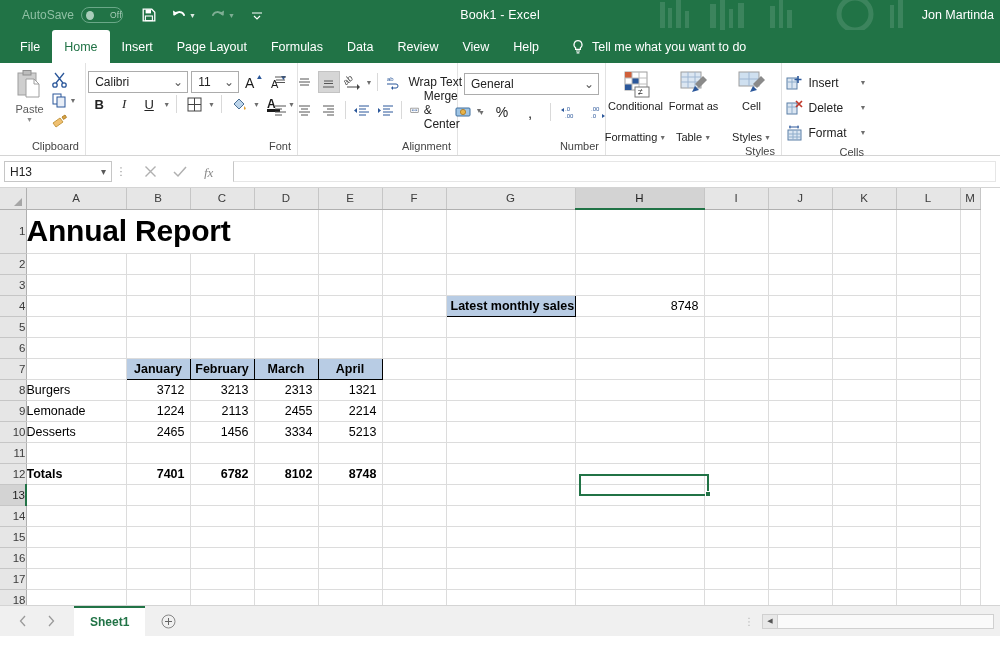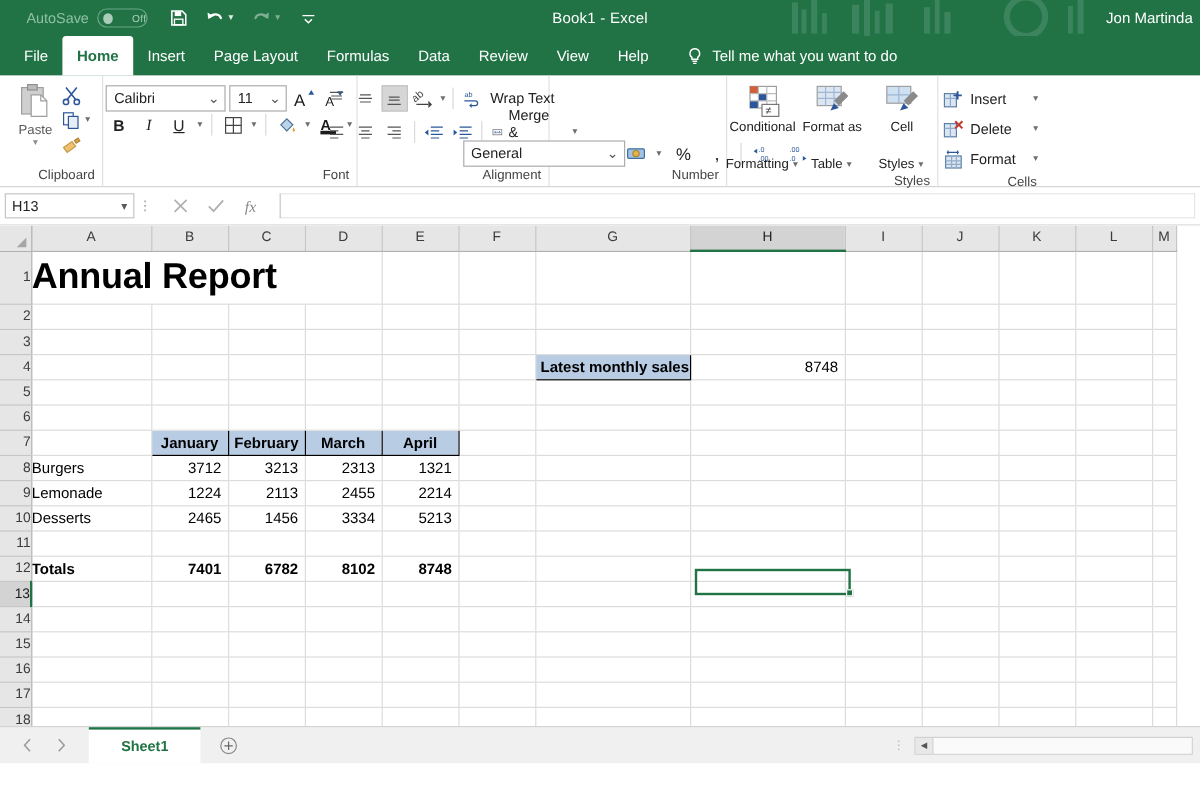--- a/index.html
+++ b/index.html
@@ -53,21 +53,21 @@
   
   .tabbar {
     height: 33px; background: #217346; display: flex; align-items: stretch;
     padding-left: 8px;
   }
   .tab {
     display: flex; align-items: center; padding: 0 12px;
     color: #ffffff; font-size: 12.5px; cursor: default;
   }
   .tab.active {
-    background: #ffffff; color: #217346; font-weight: 700;
+    background: #ffffff; color: #217346; font-weight: 400;
     border-radius: 3px 3px 0 0;
   }
   .tellme {
     display: flex; align-items: center; gap: 7px; color: #fff;
     font-size: 12.5px; margin-left: 20px;
   }
 
   
   .ribbon {
     height: 93px; background: #ffffff; border-bottom: 1px solid #d4d4d4;
@@ -217,21 +217,21 @@
     border: 1px solid #fff; pointer-events: none;
   }
 
   
   .sheetbar {
     height: 31px; background: #f0f0f0; border-top: 1px solid #d4d4d4;
     display: flex; align-items: stretch; position: relative;
   }
   .navarrows { display: flex; align-items: center; gap: 18px; padding: 0 18px; color: #9a9a9a; }
   .sheettab {
-    display: flex; align-items: center; padding: 0 27px; font-size: 12px;
+    display: flex; align-items: center; padding: 0 16px; font-size: 12px;
     font-weight: bold; color: #217346; background: #ffffff;
     border-top: 2px solid #217346; cursor: default;
   }
   .addsheet { display: flex; align-items: center; padding: 0 16px; color: #666; }
   .hscroll-area { margin-left: auto; display: flex; align-items: center; gap: 8px; padding-right: 6px; }
   .split-dots { color: #b5b5b5; font-size: 10px; line-height: 9px; letter-spacing: 0; text-align: center; }
   .hsb {
     width: 232px; height: 15px; background: #f0f0f0; border: 1px solid #d0d0d0;
     display: flex; align-items: stretch;
   }
@@ -494,21 +494,21 @@
           </svg>
           <span>Merge &amp; Center</span>
           <span class="caret" style="color:#555;margin-left:2px">▼</span>
         </div>
       </div>
     </div>
     <div class="rgroup-label">Alignment</div>
   </div>
 
   <div class="rgroup g-number">
-    <div class="rgroup-body" style="flex-direction:row;padding-top:6px;align-items:flex-end">
+    <div class="rgroup-body" style="flex-direction:column;padding-top:6px;align-items:center">
       <div class="combo" style="width:135px">
         <span class="cv">General</span>
         <span class="chev">⌄</span>
       </div>
       <div class="numrow">
         <div class="btn">
           <svg width="19" height="17" viewBox="0 0 19 17">
             <rect x="1" y="4" width="14" height="8" rx="1" fill="#9fc4e4" stroke="#3e6f9e"></rect>
             <circle cx="8" cy="8" r="2.6" fill="#e8b44a" stroke="#b3832f"></circle>
           </svg>

